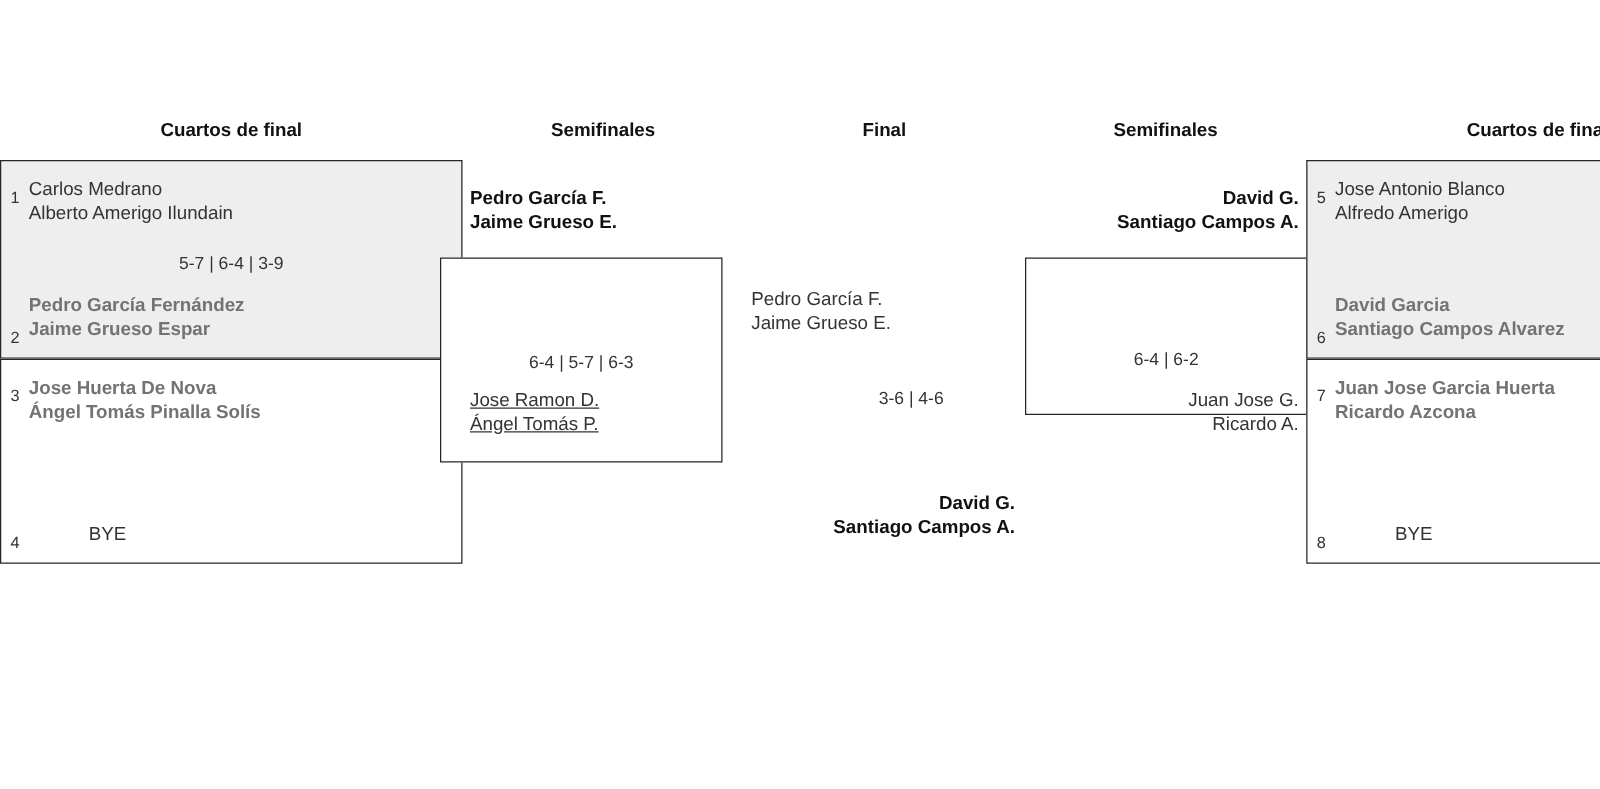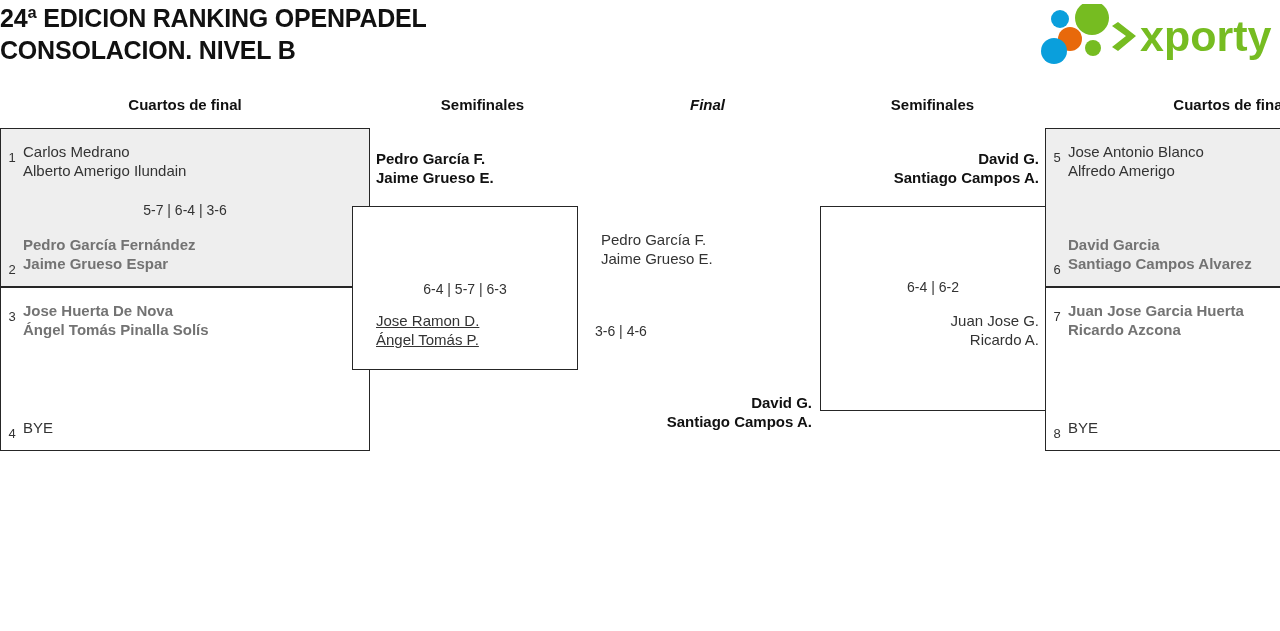--- a/index.html
+++ b/index.html
@@ -51,21 +51,21 @@
     position: absolute;
     top: 0;
     font-size: 15px;
     font-weight: bold;
     color: #111111;
     text-align: center;
     white-space: nowrap;
   }
   .rt-qf-left { left: 0px;    width: 370px; }
   .rt-sf-left { left: 370px;  width: 225px; }
-  .rt-final   { left: 595px;  width: 225px; font-style: italic; }
+  .rt-final   { left: 595px;  width: 225px; }
   .rt-sf-right{ left: 820px;  width: 225px; }
   .rt-qf-right{ left: 1045px; width: 370px; } 
 
   
   #bracket-body {
     position: absolute;
     left: 0; top: 0;
     width: 1280px; height: 631px;
   }
 
@@ -112,21 +112,21 @@
     font-size: 15px;
     line-height: 19px;
     color: #333333;
     padding: 3px 14px 3px 0;
     white-space: pre-line;
   }
   .names.winner {
     font-weight: bold;
     color: #737373;
   }
-  .names.bye { padding-top: 11px; }
+  .names.bye { padding-top: 11px; margin-left: 48px; }
 
   
   .score {
     position: absolute;
     left: 0;
     width: 100%;
     box-sizing: border-box;
     font-size: 14px;
     color: #333333;
     text-align: center;
@@ -154,56 +154,40 @@
     font-size: 14px;
     color: #333333;
     white-space: nowrap;
   }
 </style>
 </head>
 <body>
 
 <div id="bracket-header">
 
-  <div id="tournament-title">24ª EDICION RANKING OPENPADEL
-CONSOLACION. NIVEL B</div>
-
-  <div id="brand-logo">
-    <svg width="232" height="62" viewBox="0 0 232 62" xmlns="http://www.w3.org/2000/svg">
-
-      <circle cx="20" cy="15" r="9" fill="#0a9fdc"></circle>
-      <circle cx="52" cy="14" r="17" fill="#76bc21"></circle>
-      <circle cx="30" cy="35" r="12" fill="#e8690b"></circle>
-      <circle cx="14" cy="47" r="13" fill="#0a9fdc"></circle>
-      <circle cx="53" cy="44" r="8" fill="#76bc21"></circle>
-
-      <path d="M72 22 L86 32 L72 43 L78 47 L96 32 L78 18 Z" fill="#76bc21"></path>
-
-      <text x="100" y="47" font-family="'Liberation Sans',sans-serif" font-size="43" font-weight="bold" fill="#76bc21">xporty</text>
-    </svg>
-  </div>
+
 </div>
 
 <div id="round-headers">
   <div class="round-title rt-qf-left">Cuartos de final</div>
   <div class="round-title rt-sf-left">Semifinales</div>
   <div class="round-title rt-final">Final</div>
   <div class="round-title rt-sf-right">Semifinales</div>
   <div class="round-title rt-qf-right">Cuartos de final</div>
 </div>
 
 <div id="bracket-body">
 
   <div class="match-box qf-box qf-left shaded" style="top:128px; height:159px;">
     <div class="slot slot-top">
       <span class="seed">1</span>
       <span class="names">Carlos Medrano
 Alberto Amerigo Ilundain</span>
     </div>
-    <div class="score" style="top:73px;">5-7 | 6-4 | 3-6</div>
+    <div class="score" style="top:73px;">5-7 | 6-4 | 3-9</div>
     <div class="slot slot-bottom">
       <span class="seed">2</span>
       <span class="names winner">Pedro García Fernández
 Jaime Grueso Espar</span>
     </div>
   </div>
 
   <div class="match-box qf-box qf-left" style="top:287px; height:164px;">
     <div class="slot slot-top">
       <span class="seed">3</span>
@@ -223,29 +207,29 @@
   <div class="match-box sf-box sf-left" style="top:206px; height:164px;">
     <div class="score" style="top:74px;">6-4 | 5-7 | 6-3</div>
   </div>
 
   <div class="float-label" style="left:376px; top:311px;text-decoration:underline;">Jose Ramon D.
 Ángel Tomás P.</div>
 
   <div class="float-label" style="left:601px; top:230px;">Pedro García F.
 Jaime Grueso E.</div>
 
-  <div class="float-score" style="left:595px; top:323px; width:268px; ">3-6 | 4-6</div>
+  <div class="float-score" style="left:595px; top:310px; width:268px; text-align:center;">3-6 | 4-6</div>
 
   <div class="float-label winner align-right" style="left:562px; top:393px; width:250px;">David G.
 Santiago Campos A.</div>
 
   <div class="float-label winner align-right" style="left:789px; top:149px; width:250px;">David G.
 Santiago Campos A.</div>
 
-  <div class="match-box sf-box sf-right" style="top:206px; height:205px;">
+  <div class="match-box sf-box sf-right" style="top:206px; height:126px;">
     <div class="score" style="top:72px; text-align:center;">6-4 | 6-2</div>
   </div>
 
   <div class="float-label align-right" style="left:789px; top:311px; width:250px;">Juan Jose G.
 Ricardo A.</div>
 
   <div class="match-box qf-box qf-right shaded mirror" style="top:128px; height:159px;">
     <div class="slot slot-top">
       <span class="seed">5</span>
       <span class="names">Jose Antonio Blanco

